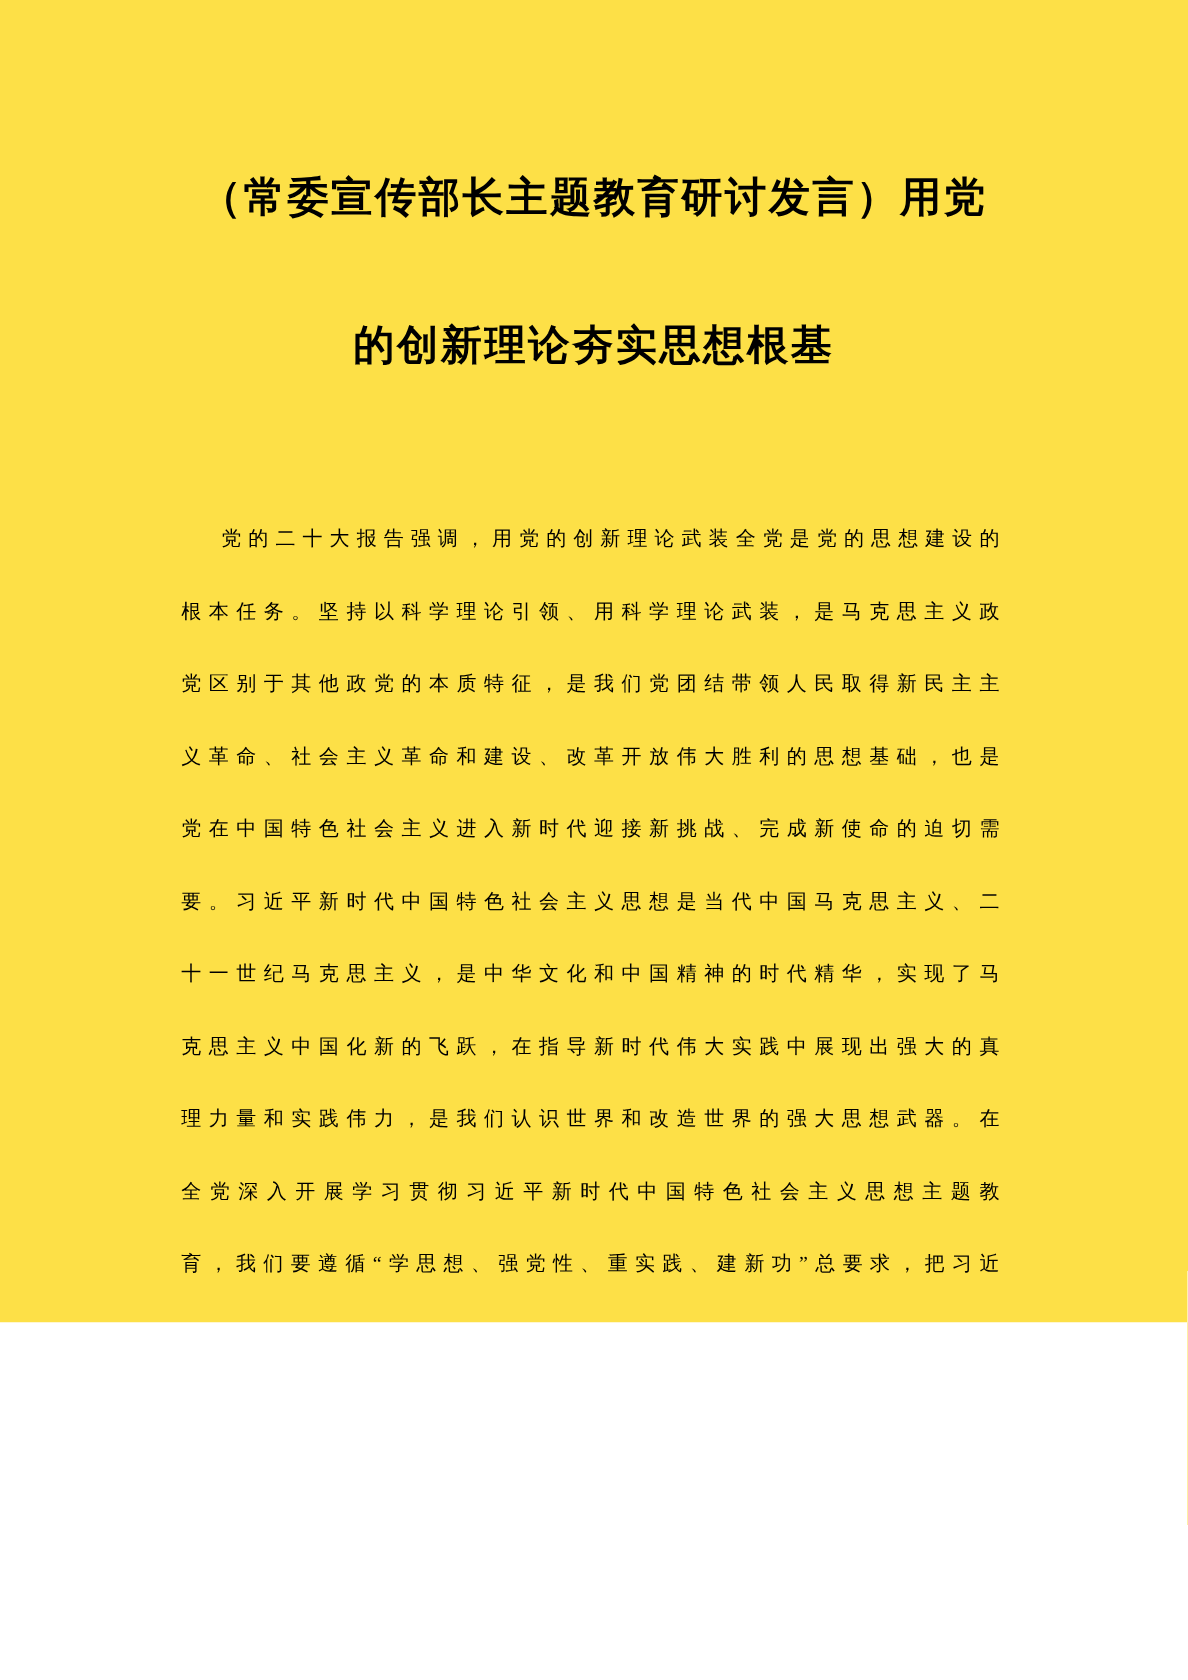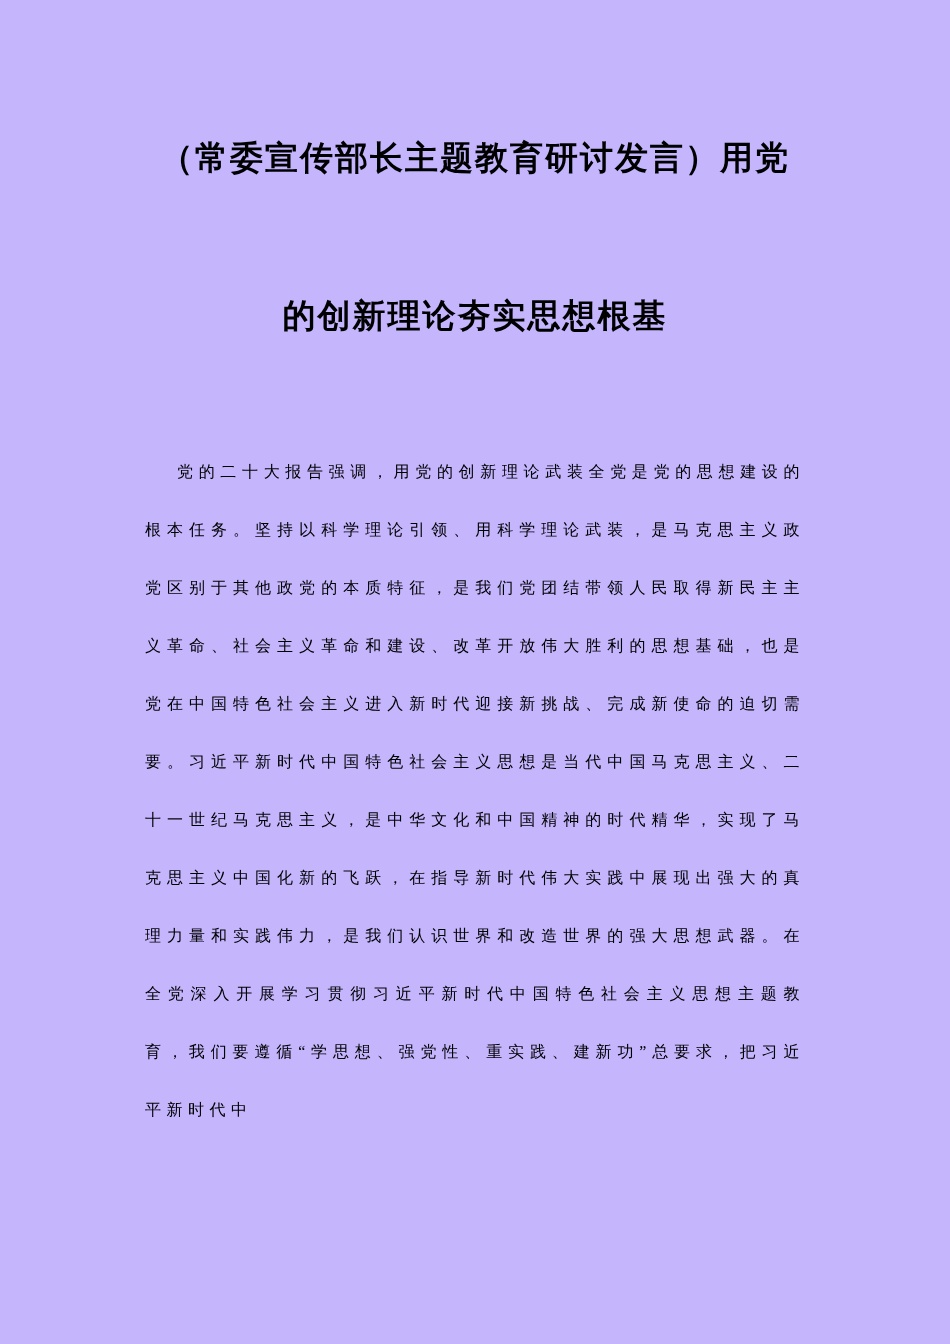--- a/index.html
+++ b/index.html
@@ -2,22 +2,22 @@
 <html><head>
 <meta charset="utf-8">
 <style>
   html, body {
     margin: 0;
     padding: 0;
     background: #ffffff;
   }
   .page {
     width: 950px;
-    height: 1344px;
-    background: #c4b5fd;
+    height: 1058px;
+    background: #fde047;
     box-sizing: border-box;
     padding: 138px 145px 40px 145px;
     overflow: hidden;
     font-family: "Liberation Serif", "DejaVu Serif", serif;
     color: #000000;
   }
   .doc-title {
     margin: 0;
     padding: 0;
     text-align: center;
@@ -26,21 +26,21 @@
     font-size: 33px;
     color: #000000;
     letter-spacing: 2px;
   }
   .title-line {
     display: block;
     line-height: 1.2;
     white-space: nowrap;
   }
   .title-line + .title-line {
-    margin-top: 118px;
+    margin-top: 78px;
   }
   .doc-body {
     margin: 108px 0 0 0;
     padding: 0;
     font-size: 16px;
     line-height: 58px;
     letter-spacing: 5.5px;
     text-align: justify;
     text-justify: inter-ideograph;
     text-indent: 2em;

